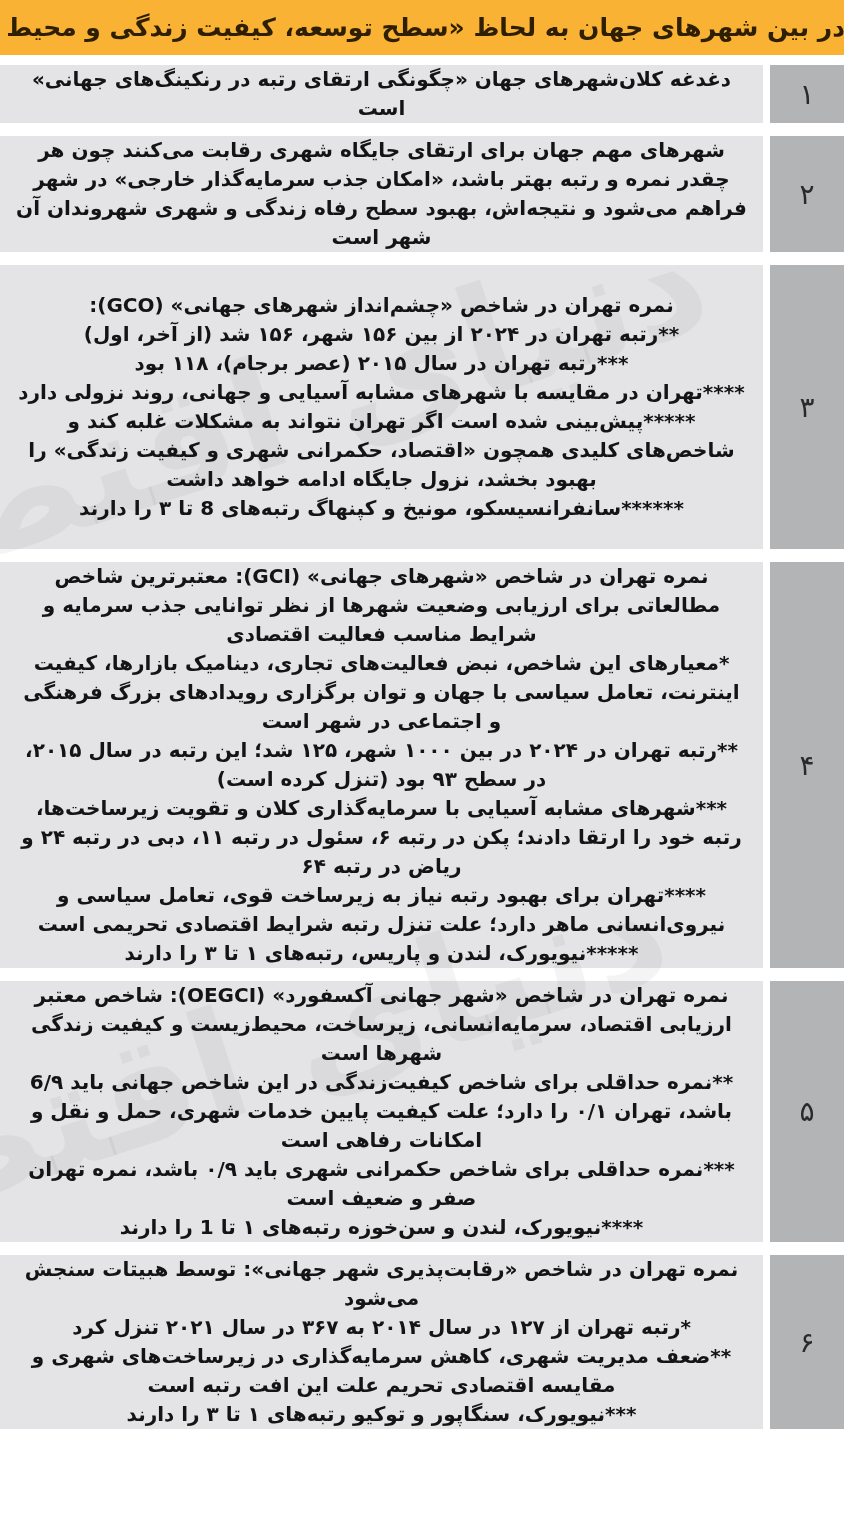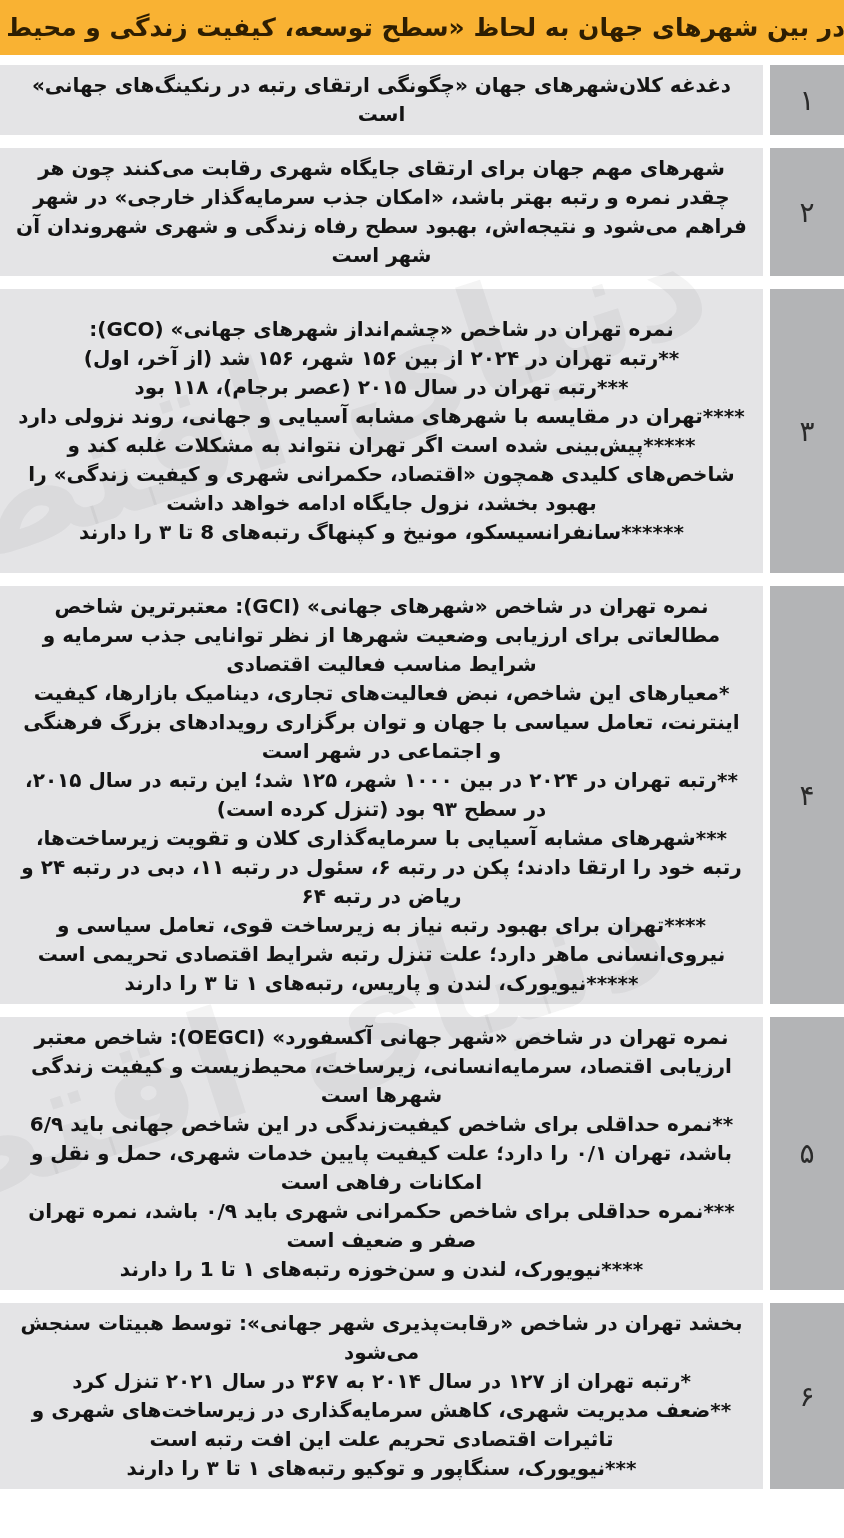--- a/index.html
+++ b/index.html
@@ -46,21 +46,21 @@
   .num{
     font-size:28px;
     color:#2a2a2a;
   }
   .textcell{
     flex:1;
     background:var(--box-bg,#e4e4e6);
     display:flex;
     flex-direction:column;
     justify-content:center;
-    padding:6px 16px;
+    padding:0 16px;
     box-sizing:border-box;
     text-align:center;
     color:var(--text-color,#141414);
     font-weight:bold;
     font-size:20px;
     line-height:1.45;
   }
   .textcell p{margin:0;}
   
   .row:nth-of-type(1){min-height:52px;}
@@ -150,23 +150,23 @@
           <p>***نمره حداقلی برای شاخص حکمرانی شهری باید ۰/۹ باشد، نمره تهران صفر و ضعیف است</p>
           <p>****نیویورک، لندن و سن‌خوزه رتبه‌های ۱ تا 1 را دارند</p>
         </div>
   </section>
 
   <section class="row">
     <div class="numcell">
       <span class="num">۶</span>
     </div>
     <div class="textcell">
-          <p>بخشد تهران در شاخص «رقابت‌پذیری شهر جهانی»: توسط هبیتات سنجش می‌شود</p>
+          <p>نمره تهران در شاخص «رقابت‌پذیری شهر جهانی»: توسط هبیتات سنجش می‌شود</p>
           <p>*رتبه تهران از ۱۲۷ در سال ۲۰۱۴ به ۳۶۷ در سال ۲۰۲۱ تنزل کرد</p>
-          <p>**ضعف مدیریت شهری، کاهش سرمایه‌گذاری در زیرساخت‌های شهری و تاثیرات اقتصادی تحریم علت این افت رتبه است</p>
+          <p>**ضعف مدیریت شهری، کاهش سرمایه‌گذاری در زیرساخت‌های شهری و مقایسه اقتصادی تحریم علت این افت رتبه است</p>
           <p>***نیویورک، سنگاپور و توکیو رتبه‌های ۱ تا ۳ را دارند</p>
         </div>
   </section>
 
 </main>
 
   <div class="watermark w1">دنیای اقتصاد</div>
   <div class="watermark w2">دنیای اقتصاد</div>
 
 </div>

